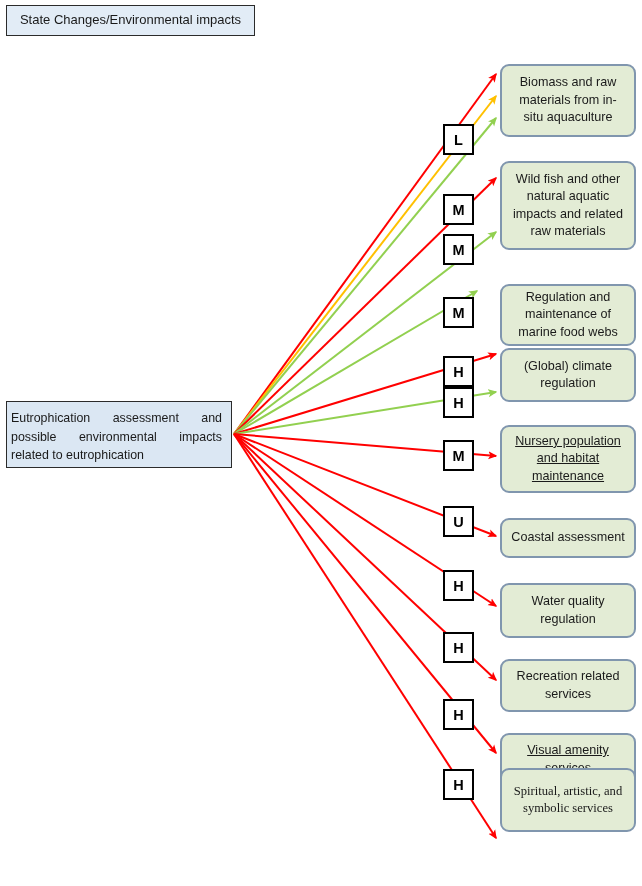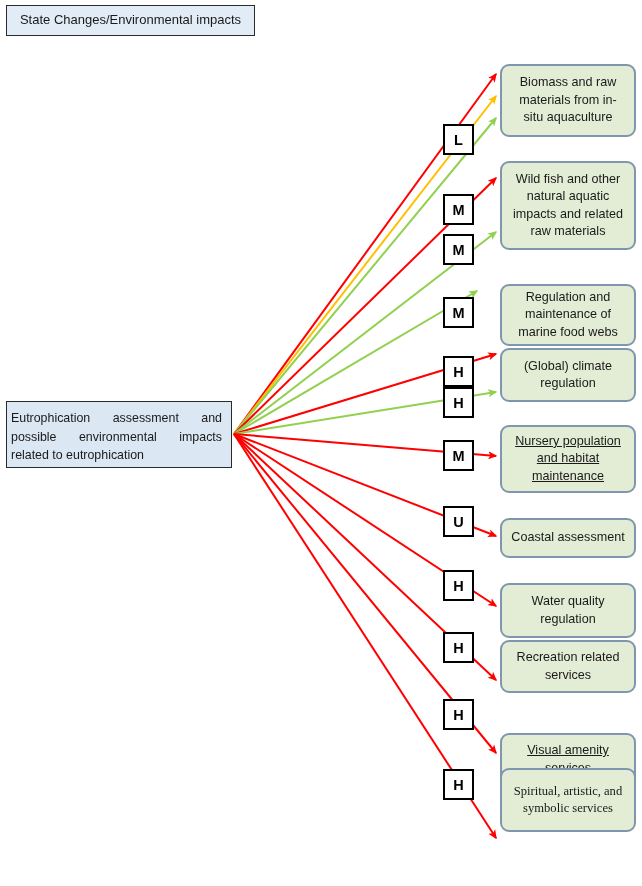--- a/index.html
+++ b/index.html
@@ -159,21 +159,21 @@
       </div>
       <div class="es" style="top: 425px; height: 68px; text-decoration: underline;">
         <span>Nursery population and habitat maintenance</span>
       </div>
       <div class="es" style="top: 518px; height: 40px;">
         <span>Coastal assessment</span>
       </div>
       <div class="es" style="top: 583px; height: 55px;">
         <span>Water quality regulation</span>
       </div>
-      <div class="es" style="top: 640px; height: 53px;">
+      <div class="es" style="top: 659px; height: 53px;">
         <span>Recreation related services</span>
       </div>
       <div class="es" style="top: 733px; height: 53px; text-decoration: underline;">
         <span>Visual amenity services</span>
       </div>
       <div class="es" style="top: 768px; height: 64px; font-family: Liberation Serif, serif;">
         <span>Spiritual, artistic, and symbolic services</span>
       </div>
     </div>
 

